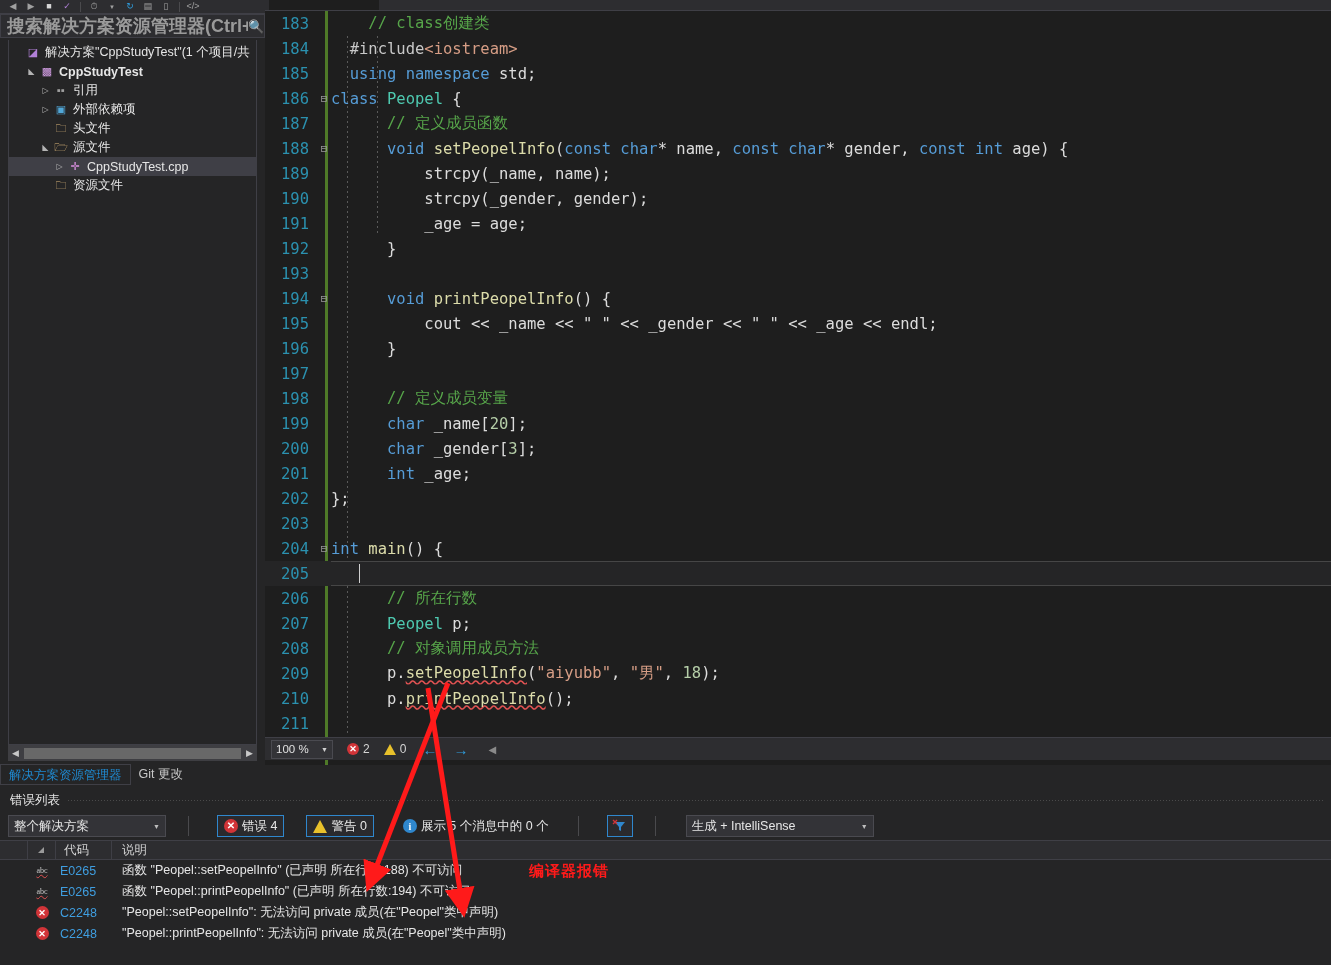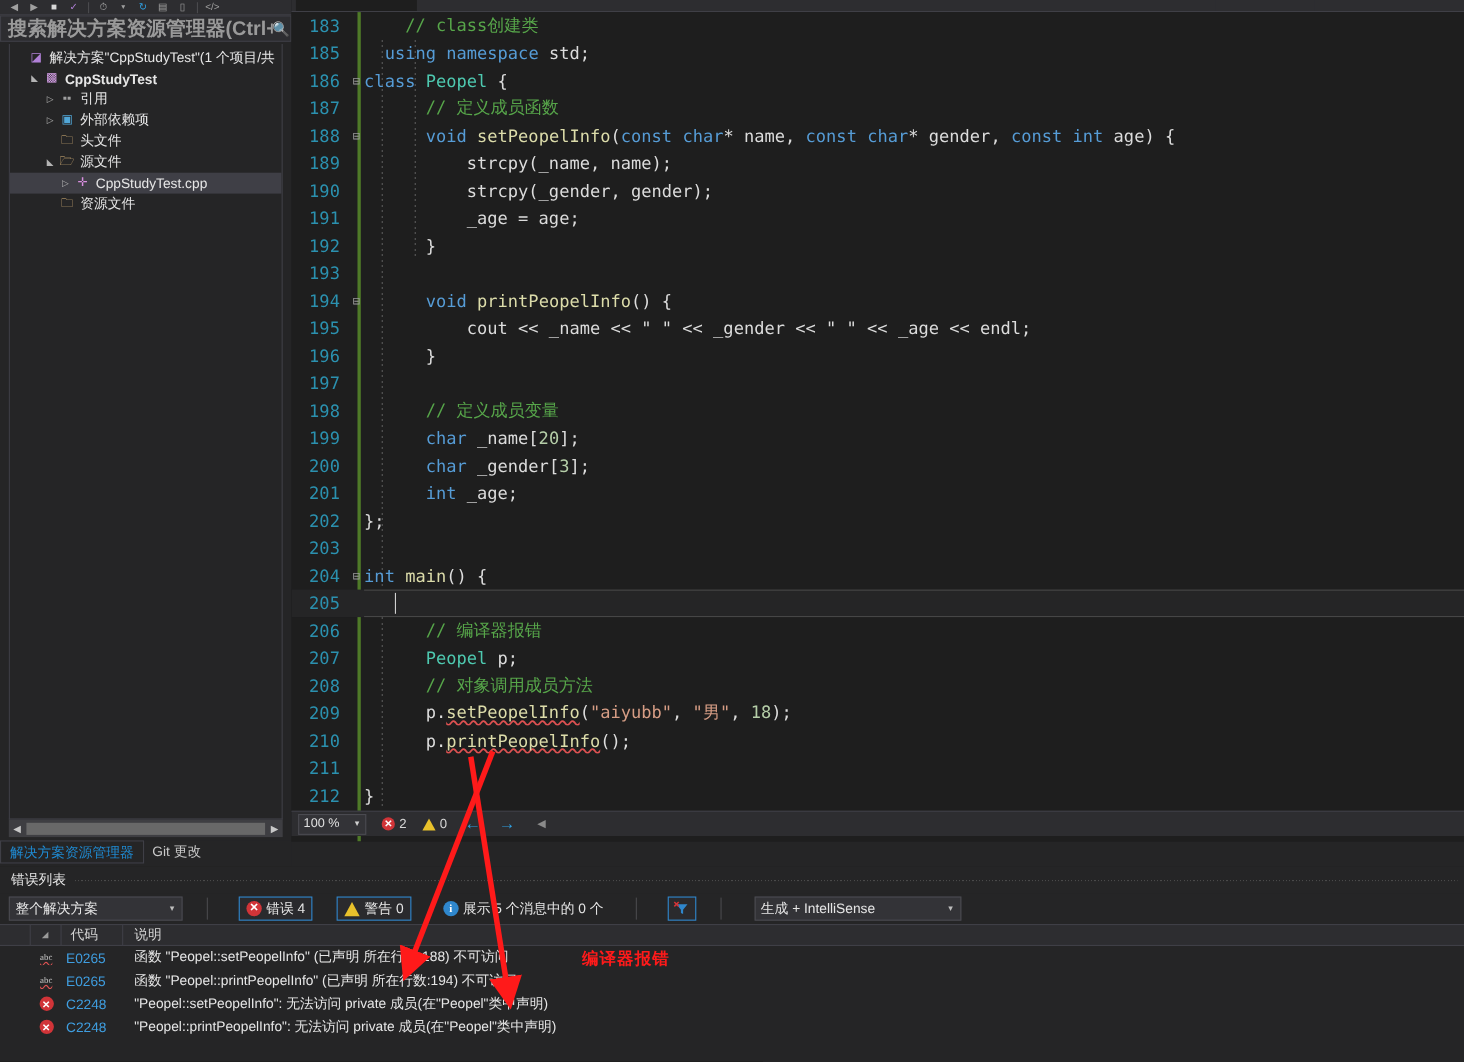--- a/index.html
+++ b/index.html
@@ -344,20 +344,21 @@
       <div class="tab-chip"></div>
       <div class="tab-chip2"></div>
     </div>
 
     <div id="code-area">
       <div id="change-bar"></div>
       <div id="indent-guide"></div>
       <div id="indent-guide2"></div>
       <div id="code-lines">
           <div class="cline"><span class="lnum">183</span><span class="fold"></span><span class="ctext"><span class="t-plain">    </span><span class="t-cmt">// class创建类</span></span></div>
+          <div class="cline"><span class="lnum">184</span><span class="fold"></span><span class="ctext"><span class="t-plain">  </span><span class="t-ppk">#include</span><span class="t-incl">&lt;iostream&gt;</span></span></div>
           <div class="cline"><span class="lnum">185</span><span class="fold"></span><span class="ctext"><span class="t-plain">  </span><span class="t-kw">using</span><span class="t-plain"> </span><span class="t-kw">namespace</span><span class="t-plain"> std;</span></span></div>
           <div class="cline"><span class="lnum">186</span><span class="fold">⊟</span><span class="ctext"><span class="t-kw">class</span><span class="t-plain"> </span><span class="t-type">Peopel</span><span class="t-plain"> {</span></span></div>
           <div class="cline"><span class="lnum">187</span><span class="fold"></span><span class="ctext"><span class="t-plain">      </span><span class="t-cmt">// 定义成员函数</span></span></div>
           <div class="cline"><span class="lnum">188</span><span class="fold">⊟</span><span class="ctext"><span class="t-plain">      </span><span class="t-kw">void</span><span class="t-plain"> </span><span class="t-fn">setPeopelInfo</span><span class="t-plain">(</span><span class="t-kw">const</span><span class="t-plain"> </span><span class="t-kw">char</span><span class="t-plain">* name, </span><span class="t-kw">const</span><span class="t-plain"> </span><span class="t-kw">char</span><span class="t-plain">* gender, </span><span class="t-kw">const</span><span class="t-plain"> </span><span class="t-kw">int</span><span class="t-plain"> age) {</span></span></div>
           <div class="cline"><span class="lnum">189</span><span class="fold"></span><span class="ctext"><span class="t-plain">          strcpy(_name, name);</span></span></div>
           <div class="cline"><span class="lnum">190</span><span class="fold"></span><span class="ctext"><span class="t-plain">          strcpy(_gender, gender);</span></span></div>
           <div class="cline"><span class="lnum">191</span><span class="fold"></span><span class="ctext"><span class="t-plain">          _age = age;</span></span></div>
           <div class="cline"><span class="lnum">192</span><span class="fold"></span><span class="ctext"><span class="t-plain">      }</span></span></div>
           <div class="cline"><span class="lnum">193</span><span class="fold"></span><span class="ctext"><span class="t-plain"></span></span></div>
           <div class="cline"><span class="lnum">194</span><span class="fold">⊟</span><span class="ctext"><span class="t-plain">      </span><span class="t-kw">void</span><span class="t-plain"> </span><span class="t-fn">printPeopelInfo</span><span class="t-plain">() {</span></span></div>
@@ -365,21 +366,21 @@
           <div class="cline"><span class="lnum">196</span><span class="fold"></span><span class="ctext"><span class="t-plain">      }</span></span></div>
           <div class="cline"><span class="lnum">197</span><span class="fold"></span><span class="ctext"><span class="t-plain"></span></span></div>
           <div class="cline"><span class="lnum">198</span><span class="fold"></span><span class="ctext"><span class="t-plain">      </span><span class="t-cmt">// 定义成员变量</span></span></div>
           <div class="cline"><span class="lnum">199</span><span class="fold"></span><span class="ctext"><span class="t-plain">      </span><span class="t-kw">char</span><span class="t-plain"> _name[</span><span class="t-num">20</span><span class="t-plain">];</span></span></div>
           <div class="cline"><span class="lnum">200</span><span class="fold"></span><span class="ctext"><span class="t-plain">      </span><span class="t-kw">char</span><span class="t-plain"> _gender[</span><span class="t-num">3</span><span class="t-plain">];</span></span></div>
           <div class="cline"><span class="lnum">201</span><span class="fold"></span><span class="ctext"><span class="t-plain">      </span><span class="t-kw">int</span><span class="t-plain"> _age;</span></span></div>
           <div class="cline"><span class="lnum">202</span><span class="fold"></span><span class="ctext"><span class="t-plain">};</span></span></div>
           <div class="cline"><span class="lnum">203</span><span class="fold"></span><span class="ctext"><span class="t-plain"></span></span></div>
           <div class="cline"><span class="lnum">204</span><span class="fold">⊟</span><span class="ctext"><span class="t-kw">int</span><span class="t-plain"> </span><span class="t-fn">main</span><span class="t-plain">() {</span></span></div>
           <div class="cline cur-line"><span class="lnum">205</span><span class="fold"></span><span class="ctext" style="border-top: 1px solid rgb(70, 70, 70); border-bottom: 1px solid rgb(70, 70, 70); height: 25px; line-height: 25px;"><span style="display:inline-block;width:1px;height:19px;background:#d0d0d0;vertical-align:-4px;margin-left:28px;"></span></span></div>
-          <div class="cline"><span class="lnum">206</span><span class="fold"></span><span class="ctext"><span class="t-plain">      </span><span class="t-cmt">// 编译器报错</span></span></div>
+          <div class="cline"><span class="lnum">206</span><span class="fold"></span><span class="ctext"><span class="t-plain">      </span><span class="t-cmt">// 所在行数</span></span></div>
           <div class="cline"><span class="lnum">207</span><span class="fold"></span><span class="ctext"><span class="t-plain">      </span><span class="t-type">Peopel</span><span class="t-plain"> p;</span></span></div>
           <div class="cline"><span class="lnum">208</span><span class="fold"></span><span class="ctext"><span class="t-plain">      </span><span class="t-cmt">// 对象调用成员方法</span></span></div>
           <div class="cline"><span class="lnum">209</span><span class="fold"></span><span class="ctext"><span class="t-plain">      p.</span><span class="t-fn squig">setPeopelInfo</span><span class="t-plain">(</span><span class="t-str">"aiyubb"</span><span class="t-plain">, </span><span class="t-str">"男"</span><span class="t-plain">, </span><span class="t-num">18</span><span class="t-plain">);</span></span></div>
           <div class="cline"><span class="lnum">210</span><span class="fold"></span><span class="ctext"><span class="t-plain">      p.</span><span class="t-fn squig">printPeopelInfo</span><span class="t-plain">();</span></span></div>
           <div class="cline"><span class="lnum">211</span><span class="fold"></span></div>
           <div class="cline"><span class="lnum">212</span><span class="fold"></span><span class="ctext"><span class="t-plain">}</span></span></div>
         </div>
     </div>
   </div>
 

